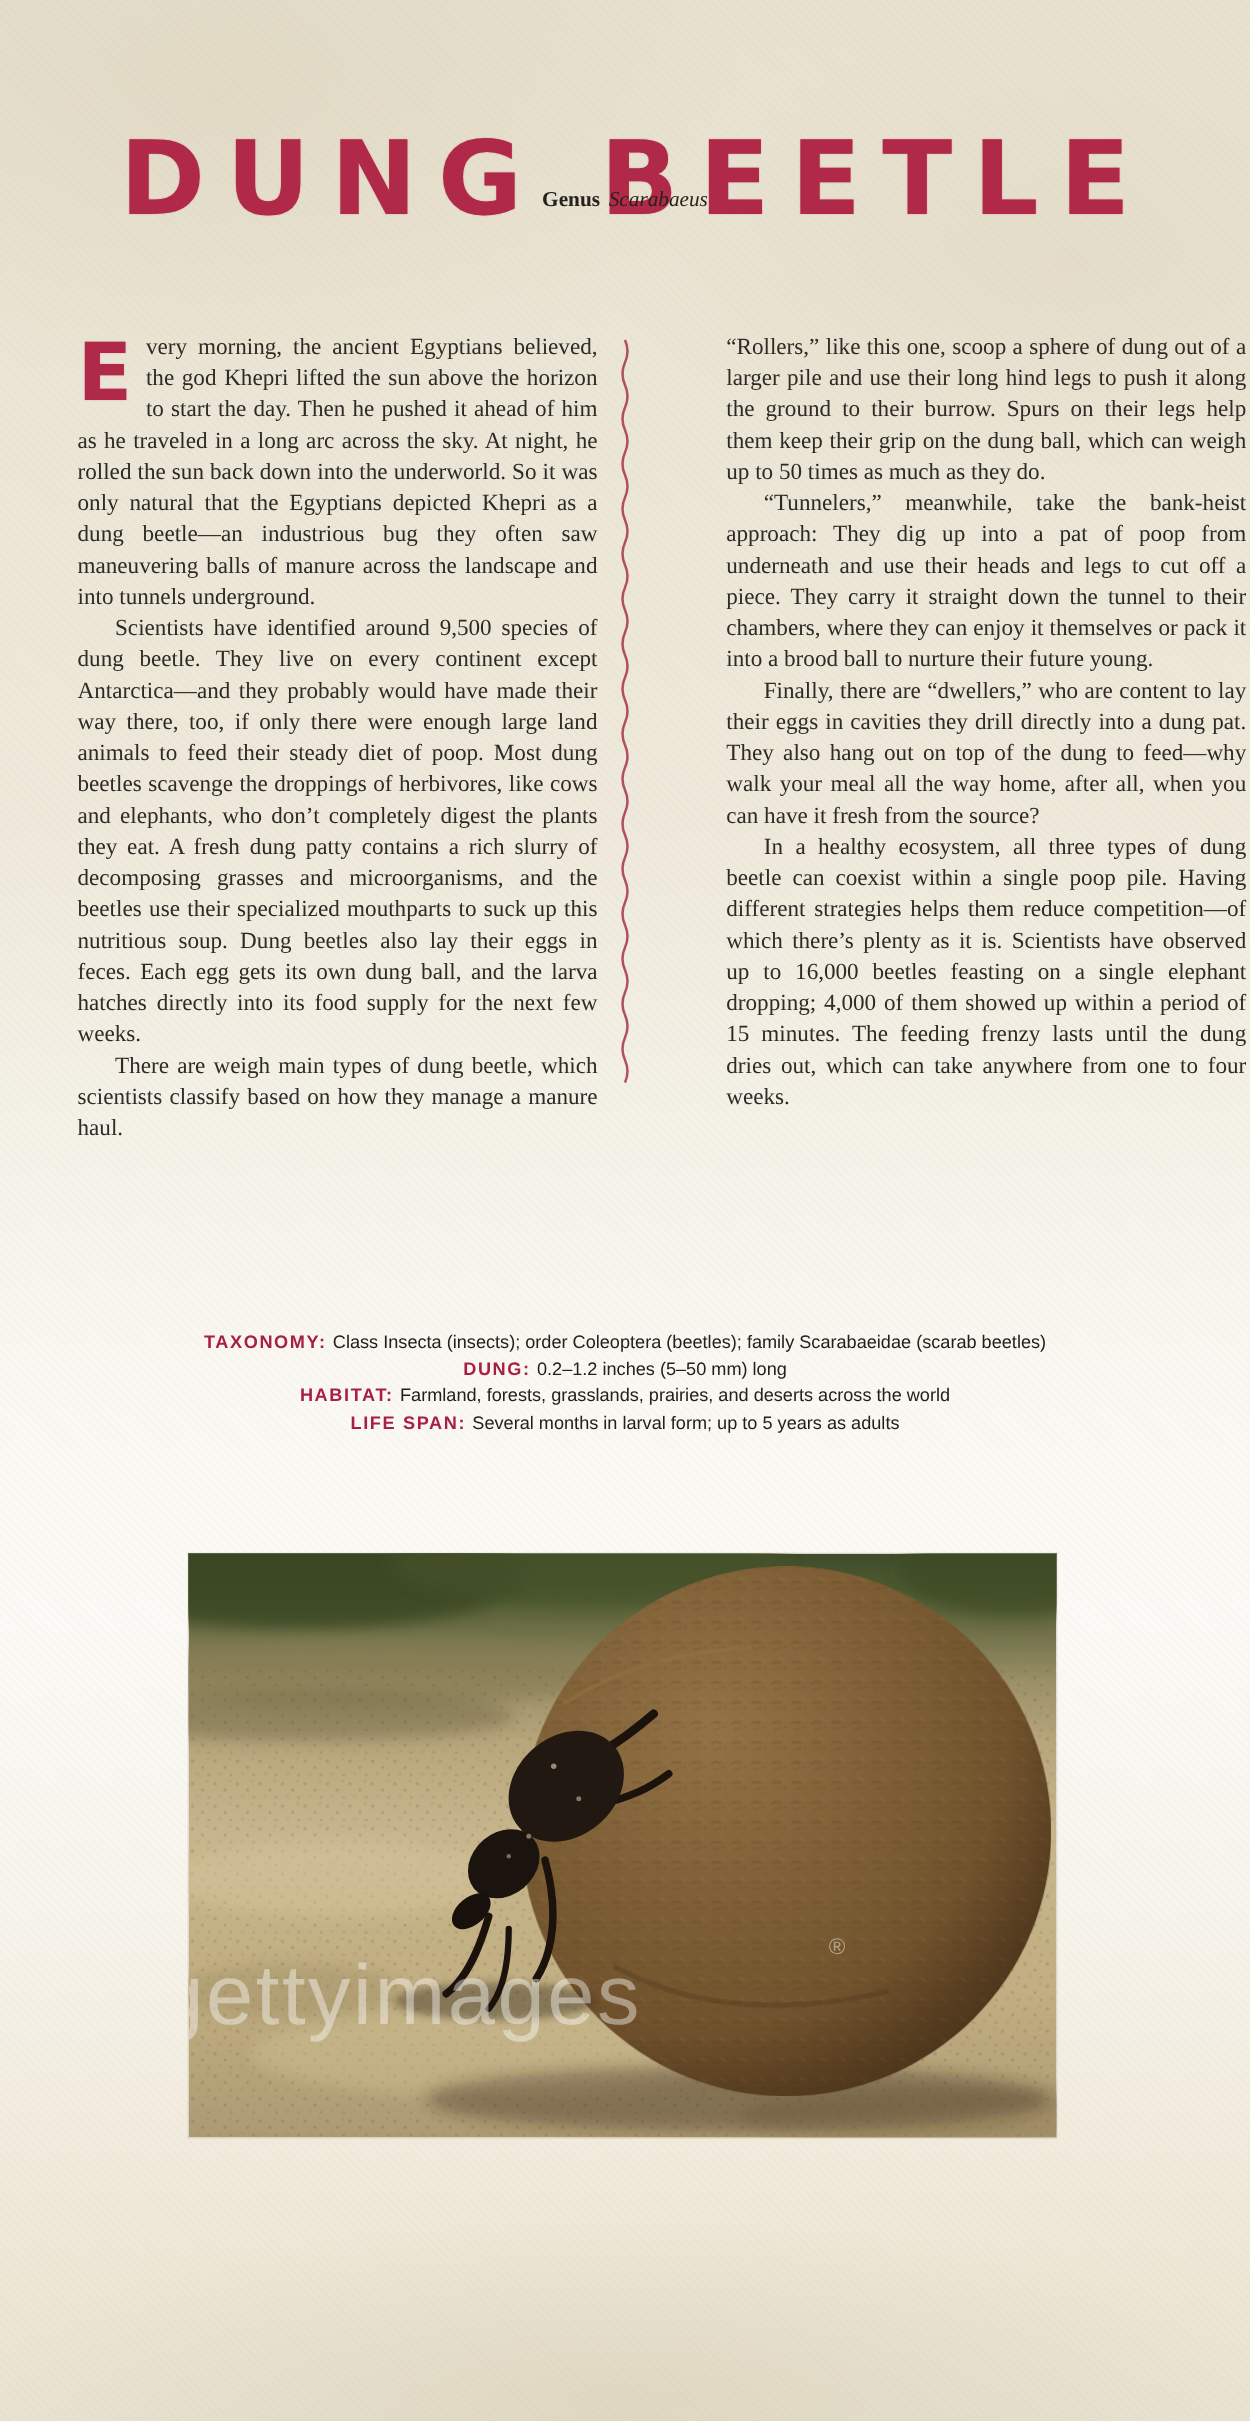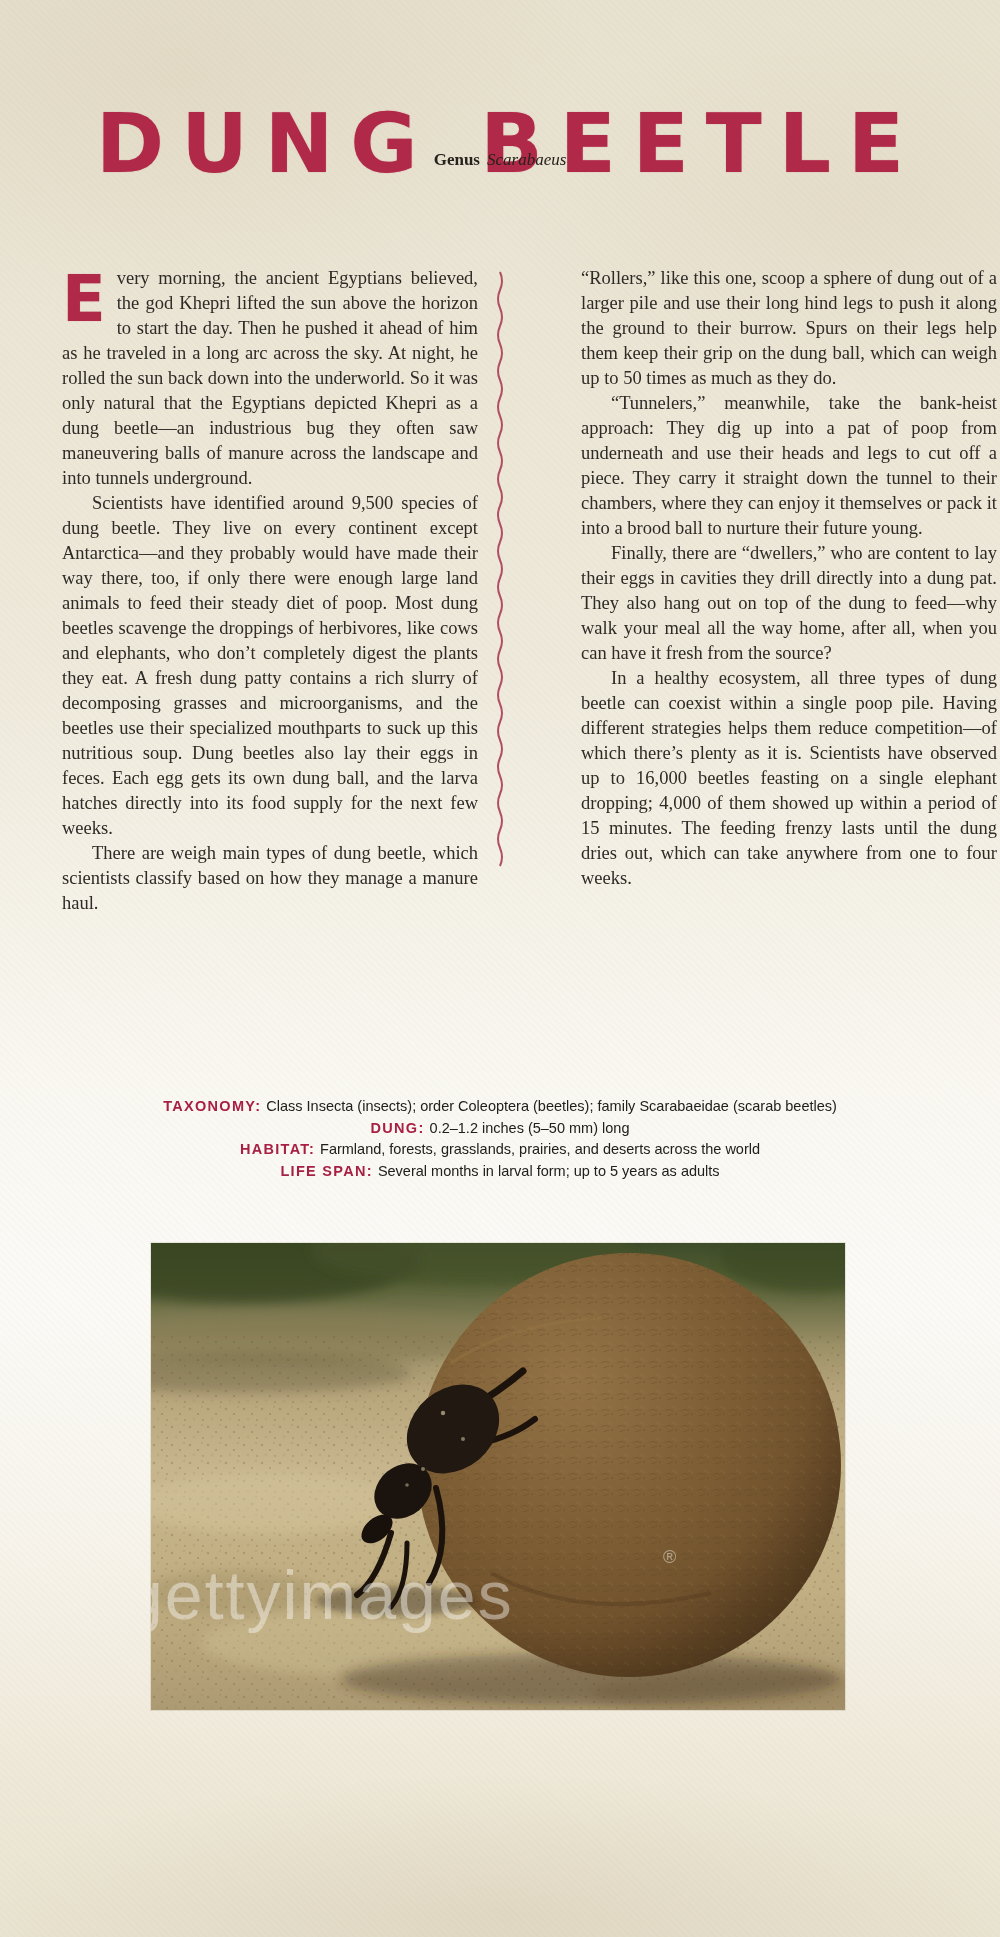--- a/index.html
+++ b/index.html
@@ -31,21 +31,21 @@
   .col-left{left:0;}
   .col-right{left:479px;margin-left:40px;}
   .col p{margin:0;}
   .col p.indent{text-indent:30px;}
   .dropcap{
     float:left;font-family:"DejaVu Sans",sans-serif;font-weight:bold;color:#b02948;
     font-size:64px;line-height:56px;margin:5px 11px 0 0;text-shadow:0 0 1px rgba(176,41,72,.5);
   }
   .divider{position:absolute;left:431px;top:4px;width:14px;height:600px;}
   .facts{
-    position:absolute;top:1096px;left:0;width:1000px;text-align:center;
+    position:absolute;top:1064px;left:0;width:1000px;text-align:center;
     font-family:"Liberation Sans",sans-serif;font-size:14.5px;line-height:21.5px;color:#21201c;
   }
   .fact-label{color:#a81f44;font-weight:bold;letter-spacing:1.3px;margin-right:5px;}
   .photo{position:absolute;left:151px;top:1243px;width:694px;height:467px;box-shadow:0 0 0 1px rgba(120,105,80,.15);}
   .photo svg{display:block;}
   .wm{font-family:"Liberation Sans",sans-serif;}
 </style>
 </head>
 <body>
 

